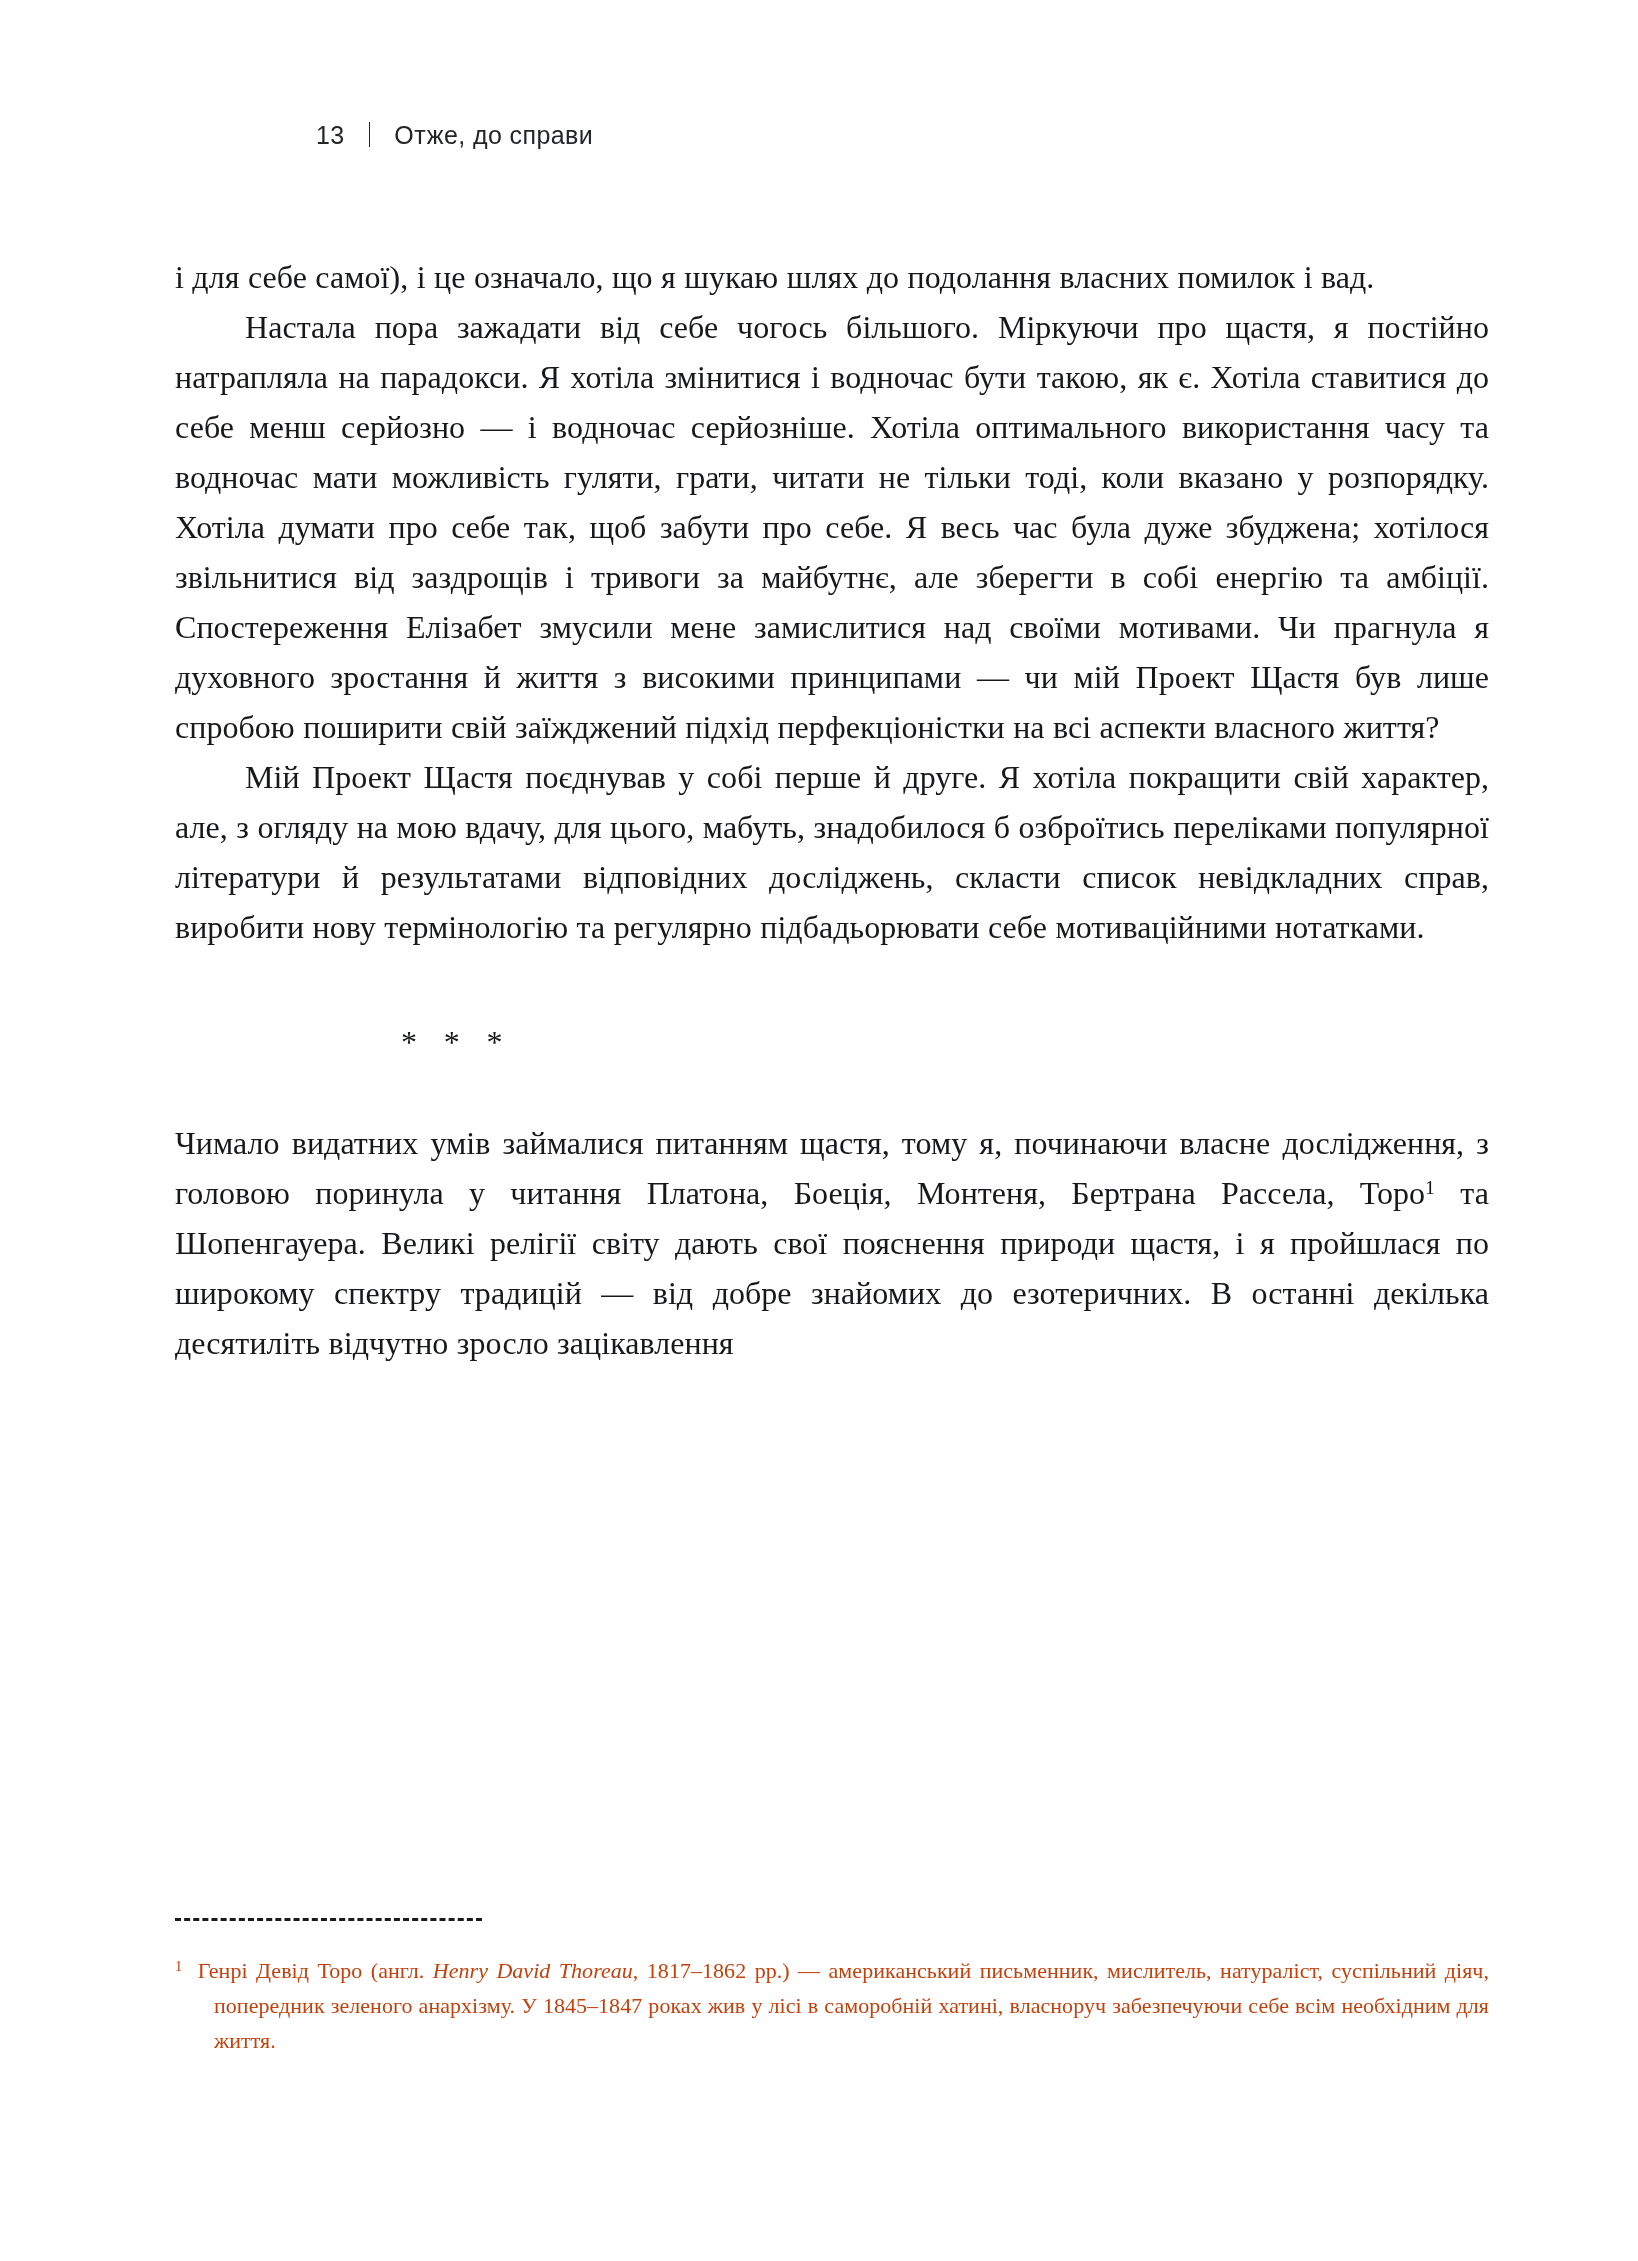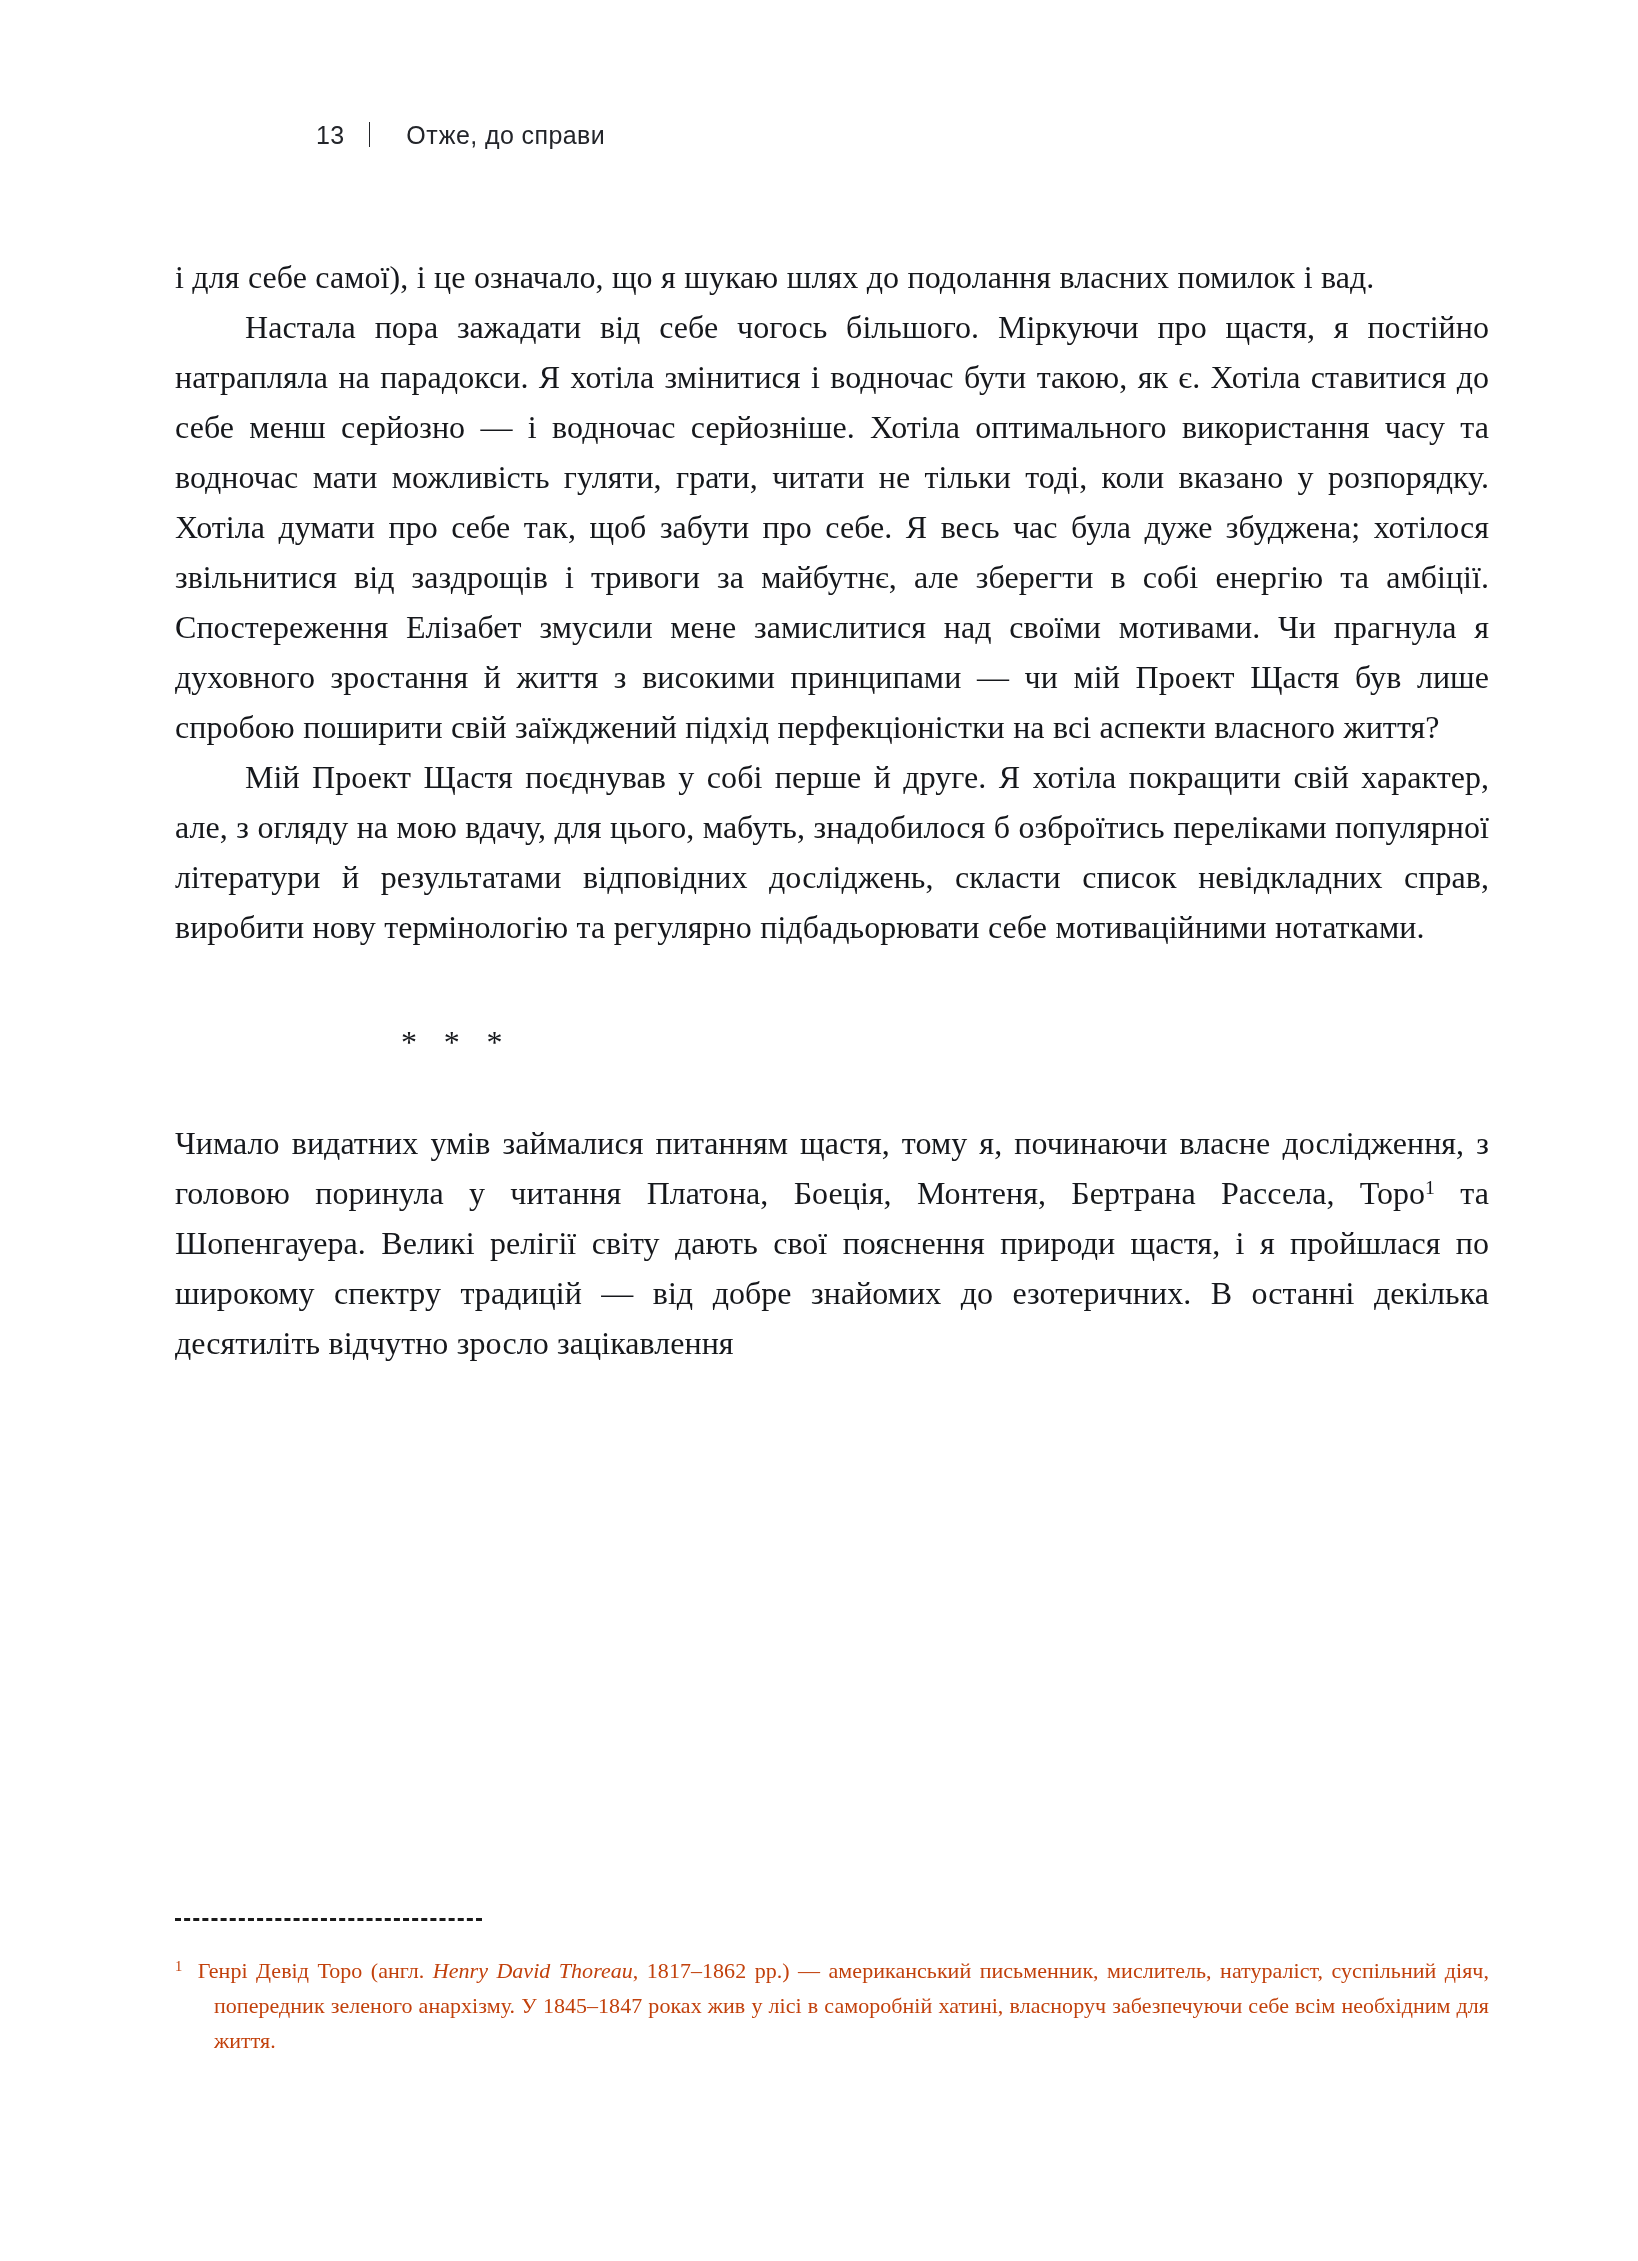--- a/index.html
+++ b/index.html
@@ -40,21 +40,21 @@
   .rh-page-number { }
   .rh-rule {
     display: inline-block;
     width: 1.7px;
     height: 25px;
     background: #23252a;
     margin: 0 24px;
     position: relative;
     top: 2.6px;
   }
-  .rh-title { white-space: nowrap; margin-left: 12px; }
+  .rh-title { white-space: nowrap; }
 
   
   .textblock {
     position: absolute;
     left: 175px;
     top: 252px;
     width: 1314px;
   }
 
   p.body {

